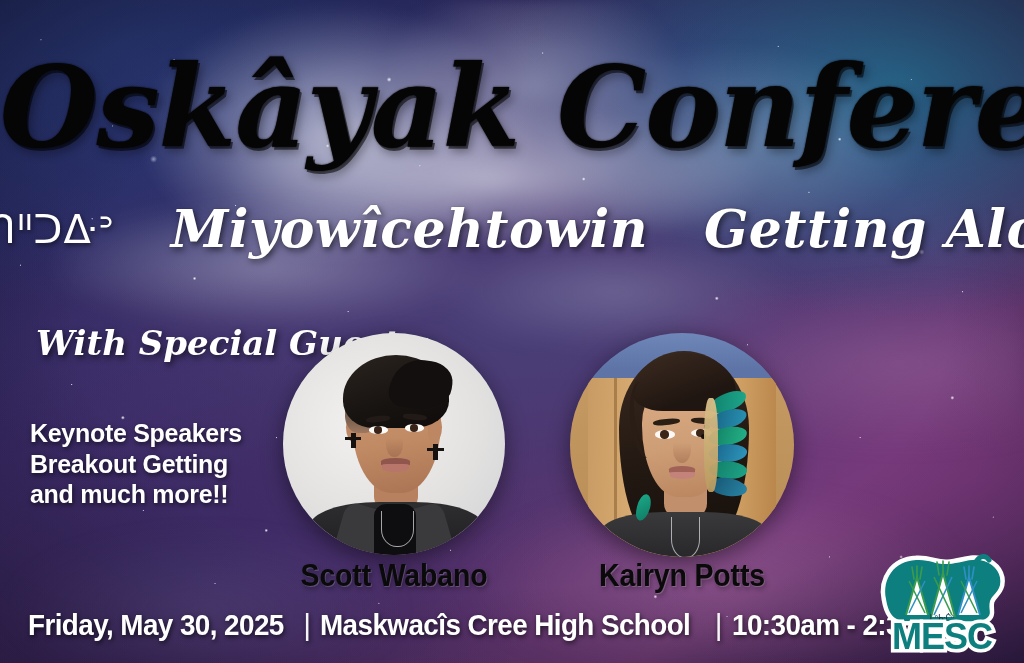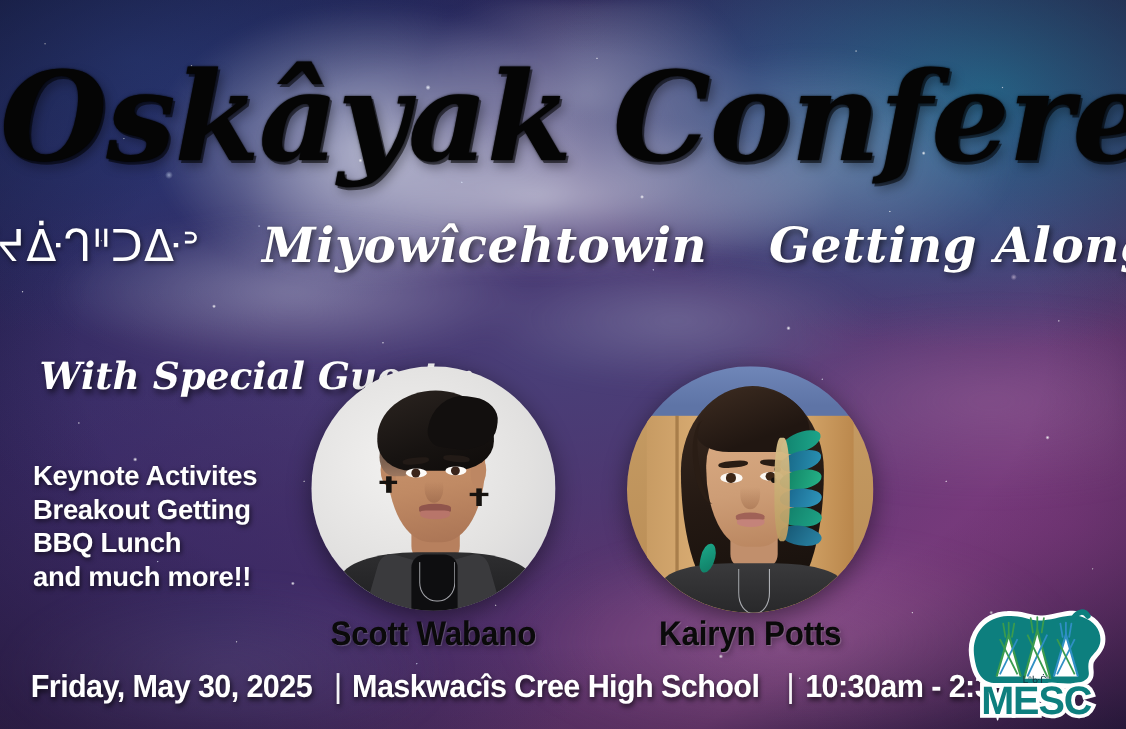--- a/index.html
+++ b/index.html
@@ -168,21 +168,21 @@
     font-weight: 400;
     color: #ffffff;
     letter-spacing: 1px;
     text-shadow: 1px 2px 5px rgba(0,0,0,.6);
     white-space: nowrap;
   }
   .sub-script {
     font-family: "DejaVu Serif", serif;
     font-style: italic;
     font-weight: 700;
-    font-size: 44px;
+    font-size: 52px;
     color: #ffffff;
     letter-spacing: .5px;
     text-shadow: 2px 3px 6px rgba(0,0,0,.55), 0 0 1px rgba(0,0,0,.4);
     white-space: nowrap;
   }
 
   
   .guests-label {
     position: absolute;
     top: 323px;
@@ -541,23 +541,22 @@
 
   <div class="subrow">
     <div class="sub-syll">ᒥᔪᐑᒉᐦᑐᐏᐣ</div>
     <div class="sub-script">Miyowîcehtowin</div>
     <div class="sub-script">Getting Along</div>
   </div>
 
   <div class="guests-label">With Special Guests:</div>
 
   <div class="activities">
-    <div class="line">Keynote Activites</div>
+    <div class="line">Keynote Speakers</div>
     <div class="line">Breakout Getting</div>
-    <div class="line">BBQ Lunch</div>
     <div class="line">and much more!!</div>
   </div>
 
   <div class="portrait portrait-scott">
     <div class="p-bg scott-bg"></div>
     <div class="face">
       <div class="s-neck"></div>
       <div class="s-jacket"></div>
       <div class="s-collar-l"></div>
       <div class="s-collar-r"></div>

